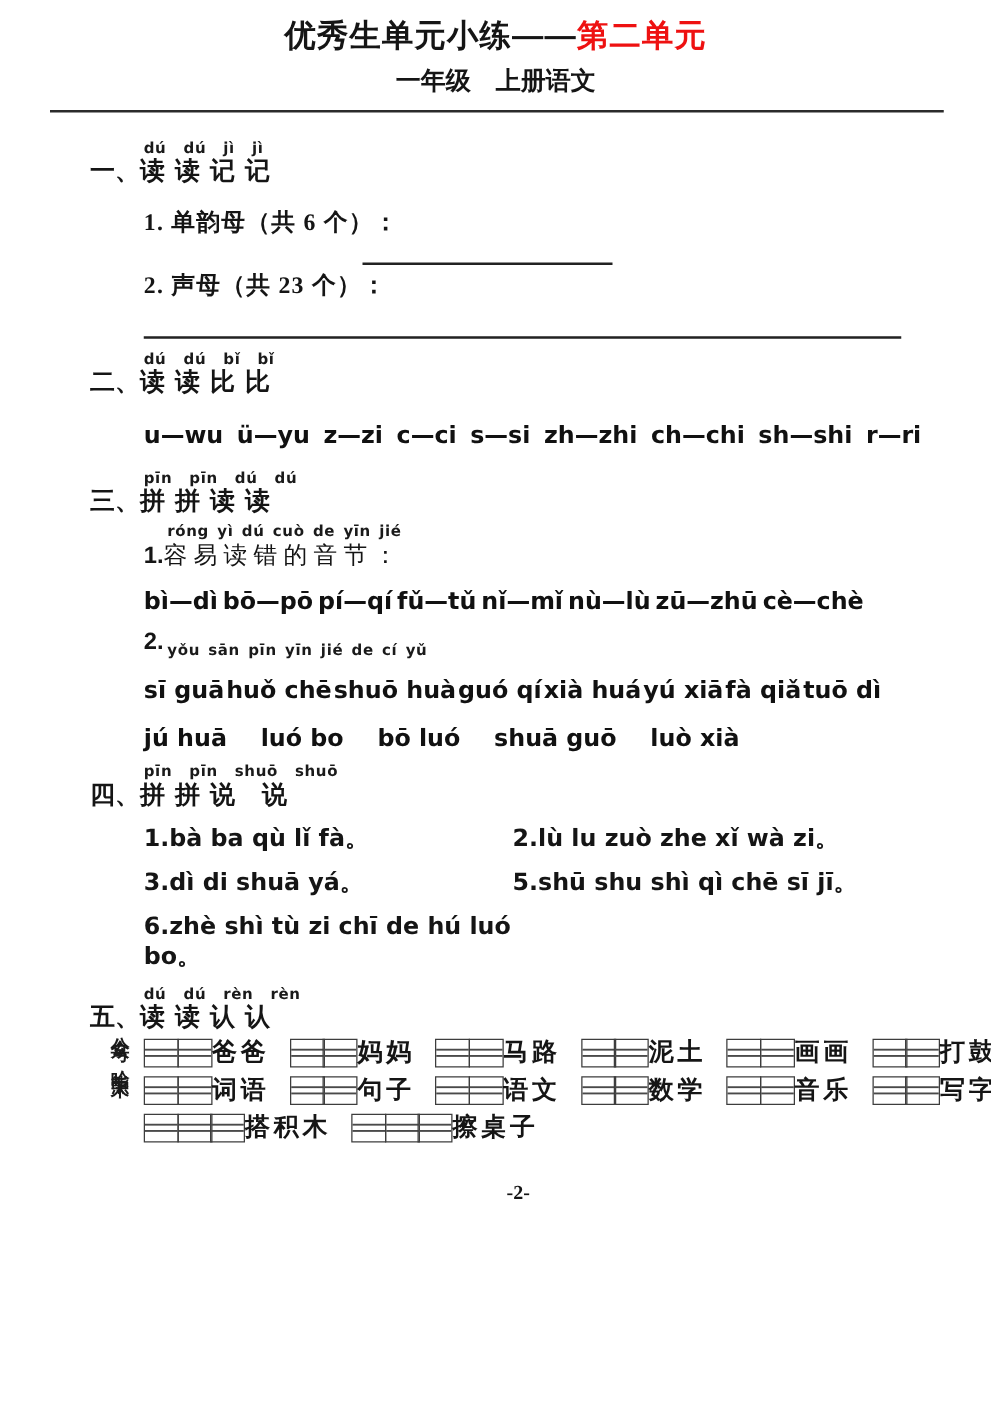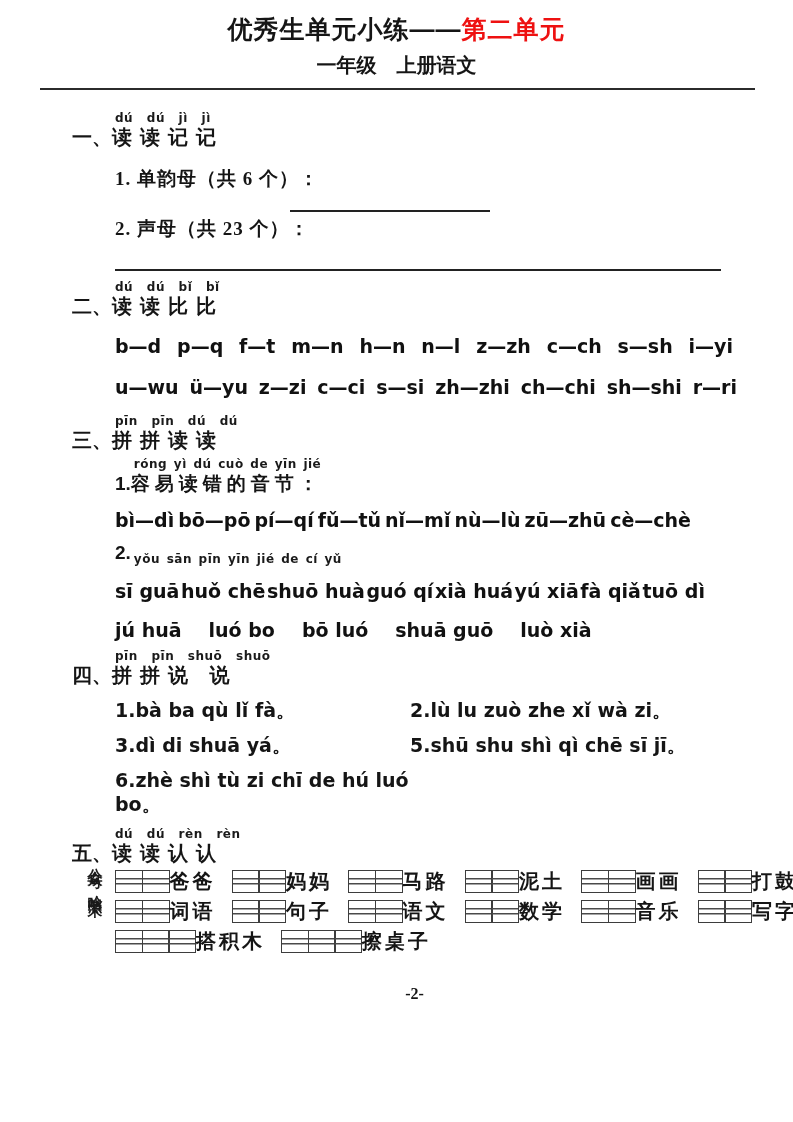--- a/index.html
+++ b/index.html
@@ -56,21 +56,21 @@
     font-family:"DejaVu Sans", sans-serif;
     font-size:19px;line-height:24px;font-weight:bold;color:#111;
   }
   .pairs.w1{width:618px;margin-top:15px;}
   .pairs.w2{width:622px;margin-top:17px;justify-content:space-between;}
   .pairs.w3{width:576px;margin-top:11px;}
   .pairs.w4{width:590px;margin-top:13px;}
   .pairs.left5{width:auto;justify-content:flex-start;gap:27px;margin-top:15px;}
   .subhead{display:flex;align-items:flex-end;margin-top:5px;}
   .subnum{font-size:19px;font-weight:bold;line-height:26px;font-family:"Liberation Sans", sans-serif;}
-  .sublbl{font-size:19px;line-height:26px;font-weight:bold;letter-spacing:5px;font-family:"Liberation Sans", sans-serif;}
+  .sublbl{font-size:19px;line-height:26px;font-weight:normal;letter-spacing:5px;font-family:"Liberation Sans", sans-serif;}
   
   .sentences{
     display:grid;grid-template-columns:295px auto;
     row-gap:11px;margin-top:10px;
     font-family:"DejaVu Sans", sans-serif;
     font-size:19px;line-height:24px;font-weight:bold;
   }
   
   .sec5{position:relative;}
   .watermark{
@@ -136,32 +136,20 @@
 
     <section class="mt10">
       <div class="sec-head">
         <span class="sec-idx">二、</span>
         <span class="stack">
           <span class="py">dú dú bǐ bǐ</span>
           <span class="ttl">读读比比</span>
         </span>
       </div>
       <div class="indent">
-        <div class="pairs w1">
-          <span>b—d</span>
-          <span>p—q</span>
-          <span>f—t</span>
-          <span>m—n</span>
-          <span>h—n</span>
-          <span>n—l</span>
-          <span>z—zh</span>
-          <span>c—ch</span>
-          <span>s—sh</span>
-          <span>i—yi</span>
-        </div>
         <div class="pairs w2">
           <span>u—wu</span>
           <span>ü—yu</span>
           <span>z—zi</span>
           <span>c—ci</span>
           <span>s—si</span>
           <span>zh—zhi</span>
           <span>ch—chi</span>
           <span>sh—shi</span>
           <span>r—ri</span>

